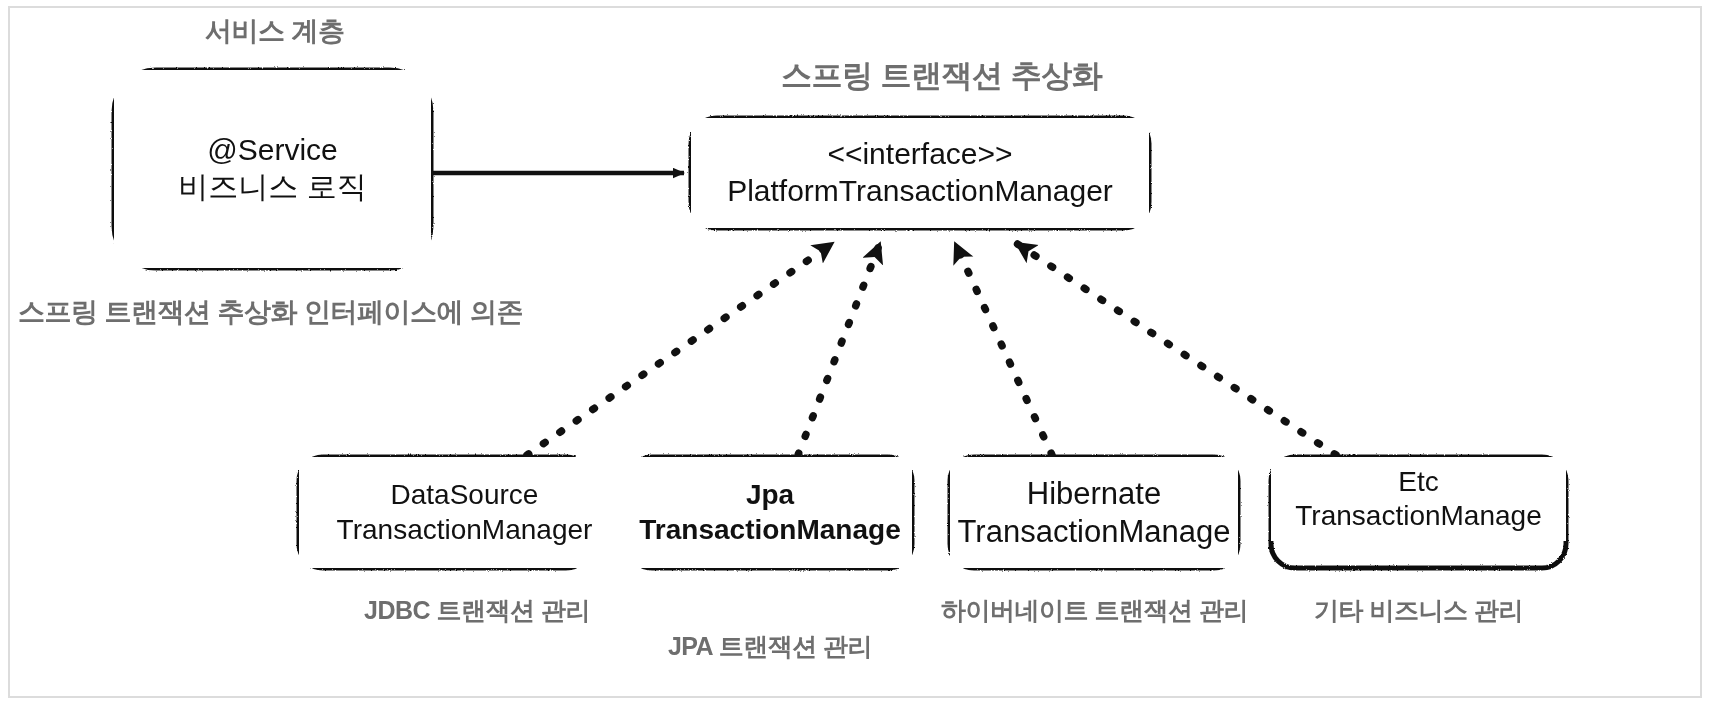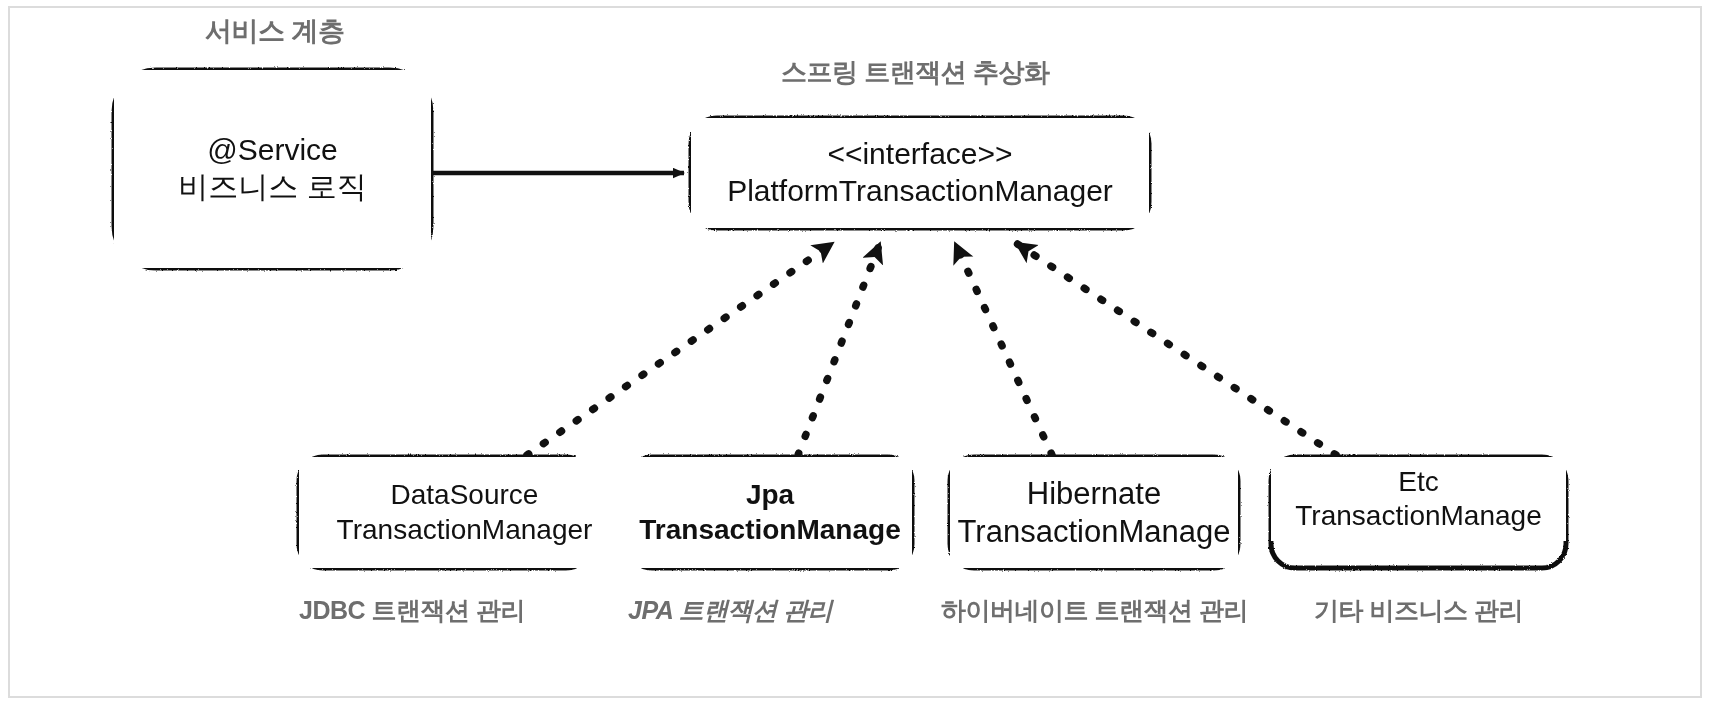--- a/index.html
+++ b/index.html
@@ -94,22 +94,23 @@
     <g stroke="#111111" stroke-width="7.5" stroke-linecap="round" stroke-dasharray="2 18" fill="none">
       <line x1="527" y1="455" x2="833" y2="243" marker-end="url(#implArrow)"></line>
       <line x1="798" y1="455" x2="880" y2="243" marker-end="url(#implArrow)"></line>
       <line x1="1052" y1="455" x2="955" y2="243" marker-end="url(#implArrow)"></line>
       <line x1="1336" y1="455" x2="1016" y2="243" marker-end="url(#implArrow)"></line>
     </g>
   </svg>
 
   <div class="gray-label" style="left:205px;top:13px;font-size:27px;">서비스 계층</div>
 
-  <div class="gray-label" style="left:781px;top:55px;font-size:26px;">스프링 트랜잭션 추상화</div>
+  <div class="gray-label" style="left:781px;top:55px;font-size:31px;">스프링 트랜잭션 추상화</div>
 
+  <div class="gray-label" style="left:18px;top:294px;font-size:27px;">스프링 트랜잭션 추상화 인터페이스에 의존</div>
 
   <div class="node" style="left:691px;top:118px;width:458px;height:110px;font-size:30px;">
     <span class="node-text">&lt;&lt;interface&gt;&gt;
 PlatformTransactionManager</span>
   </div>
 
   <div class="node" style="left:114px;top:70px;width:317px;height:198px;font-size:30px;">
     <span class="node-text">@Service
 비즈니스 로직</span>
   </div>
@@ -124,18 +125,18 @@
   </div>
   <div class="node" style="left:950px;top:457px;width:288px;height:111px;font-size:31px;">
     <span class="node-text">Hibernate
 TransactionManage</span>
   </div>
   <div class="node" style="left:1271px;top:457px;width:295px;height:84px;font-size:28px;">
     <span class="node-text">Etc
 TransactionManage</span>
   </div>
 
-  <div class="gray-label" style="left:299px;top:594px;width:291px;text-align:left;font-size:25px;">JDBC 트랜잭션 관리</div>
-  <div class="gray-label" style="left:628px;top:594px;width:284px;text-align:left;font-size:25px;font-style:italic;">JPA 트랜잭션 관리</div>
+  <div class="gray-label" style="left:299px;top:594px;width:291px;text-align:right;font-size:25px;">JDBC 트랜잭션 관리</div>
+  <div class="gray-label" style="left:628px;top:630px;width:284px;text-align:center;font-size:25px;">JPA 트랜잭션 관리</div>
   <div class="gray-label" style="left:941px;top:594px;width:306px;text-align:left;font-size:25px;">하이버네이트 트랜잭션 관리</div>
   <div class="gray-label" style="left:1271px;top:594px;width:295px;text-align:center;font-size:25px;">기타 비즈니스 관리</div>
 
 </div>
 
 </body></html>

